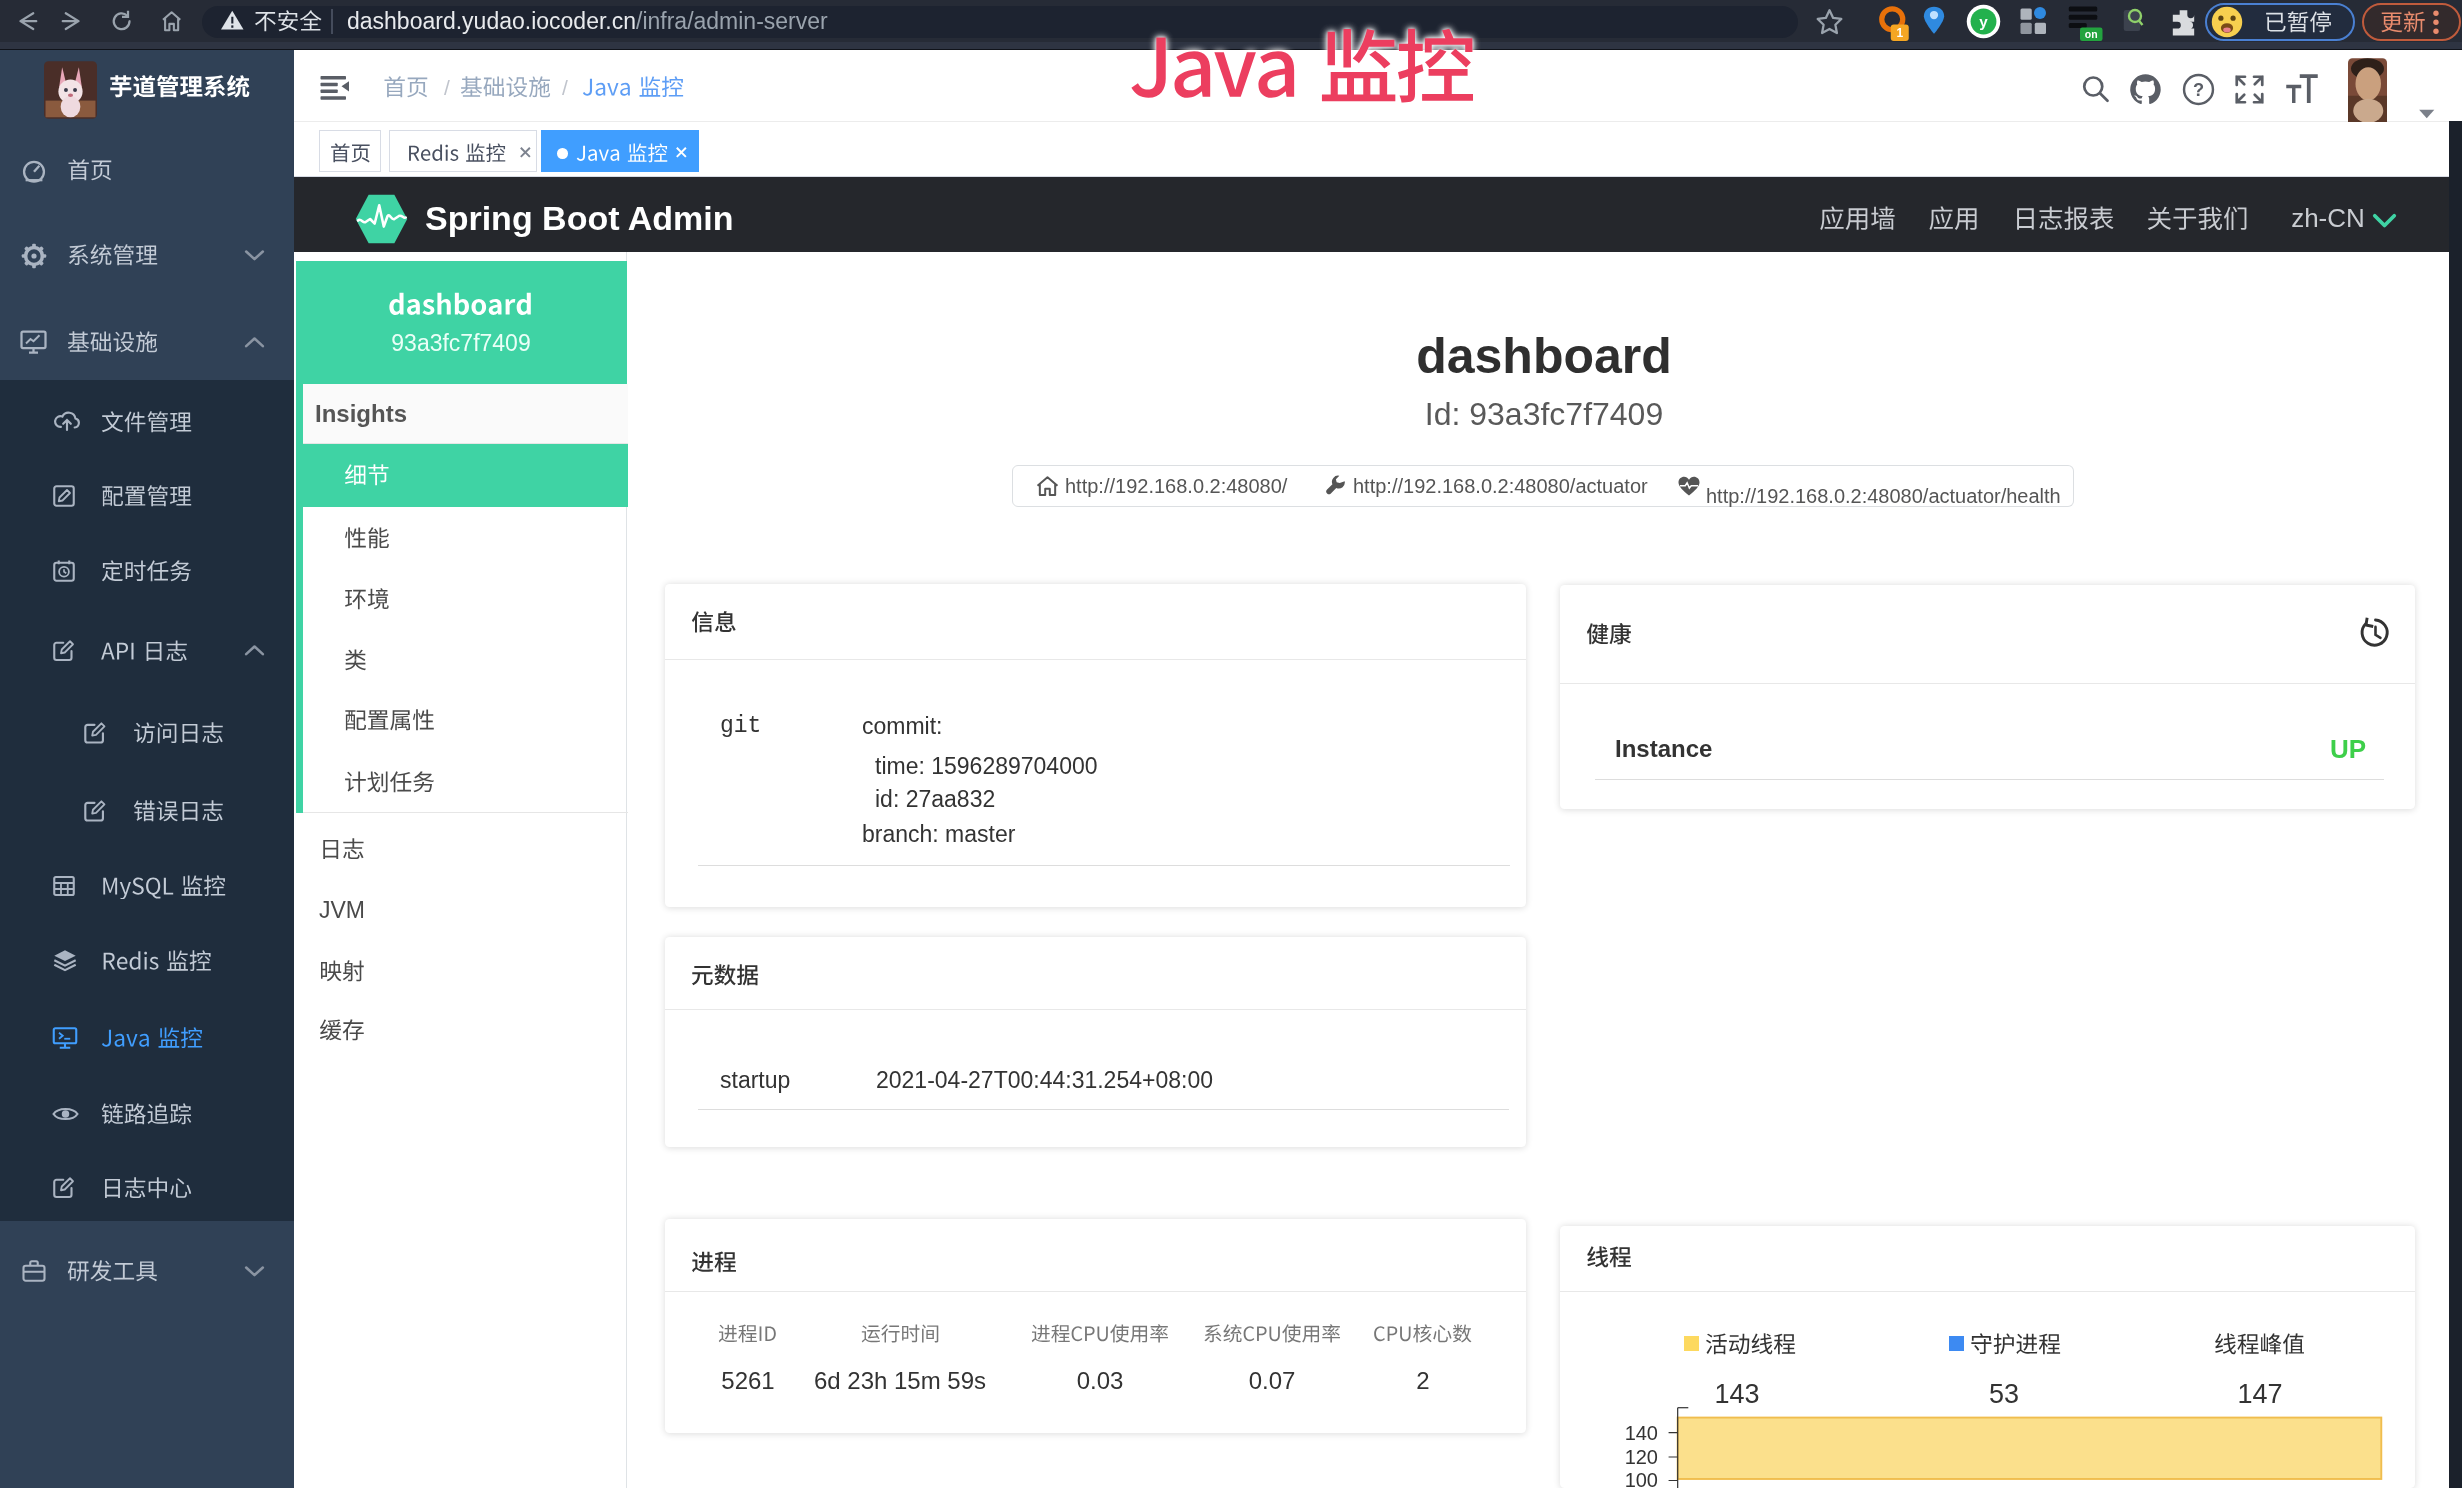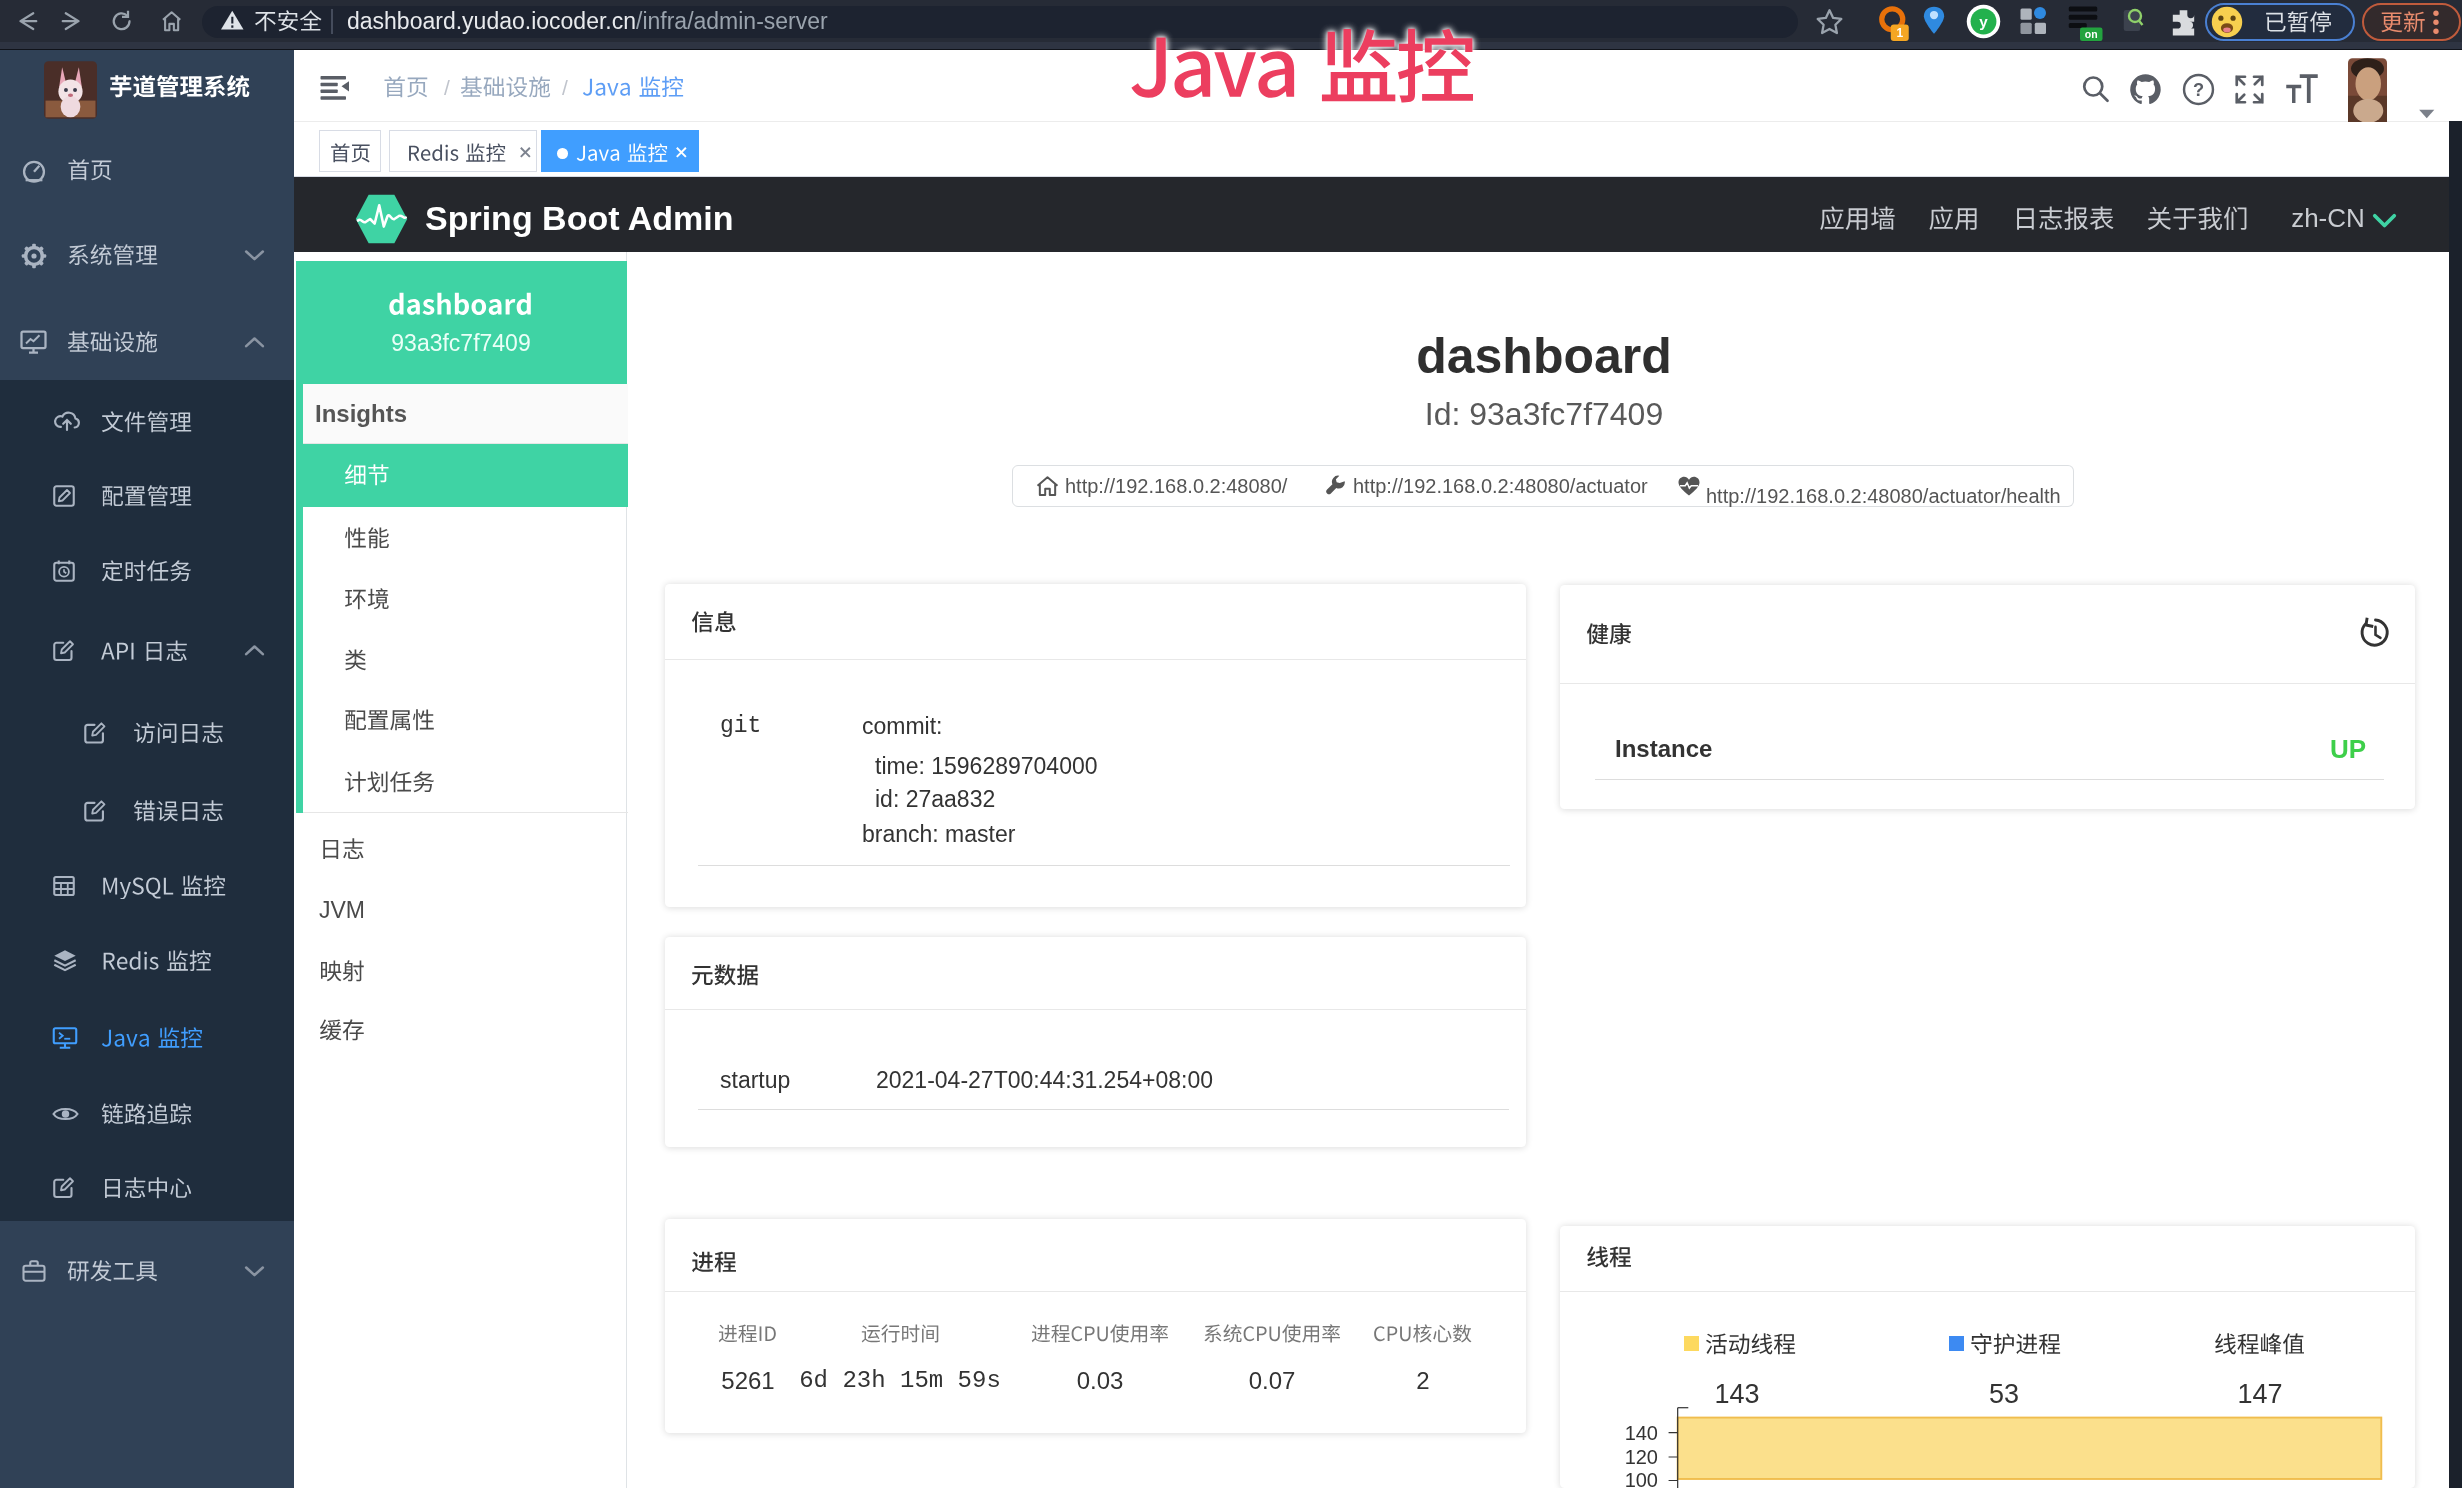--- a/index.html
+++ b/index.html
@@ -816,21 +816,21 @@
     <svg class="t" style="width:99px;height:22px;" viewBox="0 -23.4 129.8 28.6" fill="#777">
       <use href="#gr43" transform="translate(0.0 0) scale(0.02600 -0.02600)"></use>
       <use href="#gr50" transform="translate(16.6 0) scale(0.02600 -0.02600)"></use>
       <use href="#gr55" transform="translate(33.0 0) scale(0.02600 -0.02600)"></use>
       <use href="#gr6838" transform="translate(51.8 0) scale(0.02600 -0.02600)"></use>
       <use href="#gr5fc3" transform="translate(77.8 0) scale(0.02600 -0.02600)"></use>
       <use href="#gr6570" transform="translate(103.8 0) scale(0.02600 -0.02600)"></use>
     </svg>
   </div>
 <div style="position:absolute;left:748px;top:1365px;height:32px;line-height:32px;font-family:'Liberation Sans',sans-serif;font-size:24px;font-weight:400;color:#333;letter-spacing:0;white-space:nowrap;transform:translateX(-50%);">5261</div>
-<div style="position:absolute;left:900px;top:1365px;height:32px;line-height:32px;font-family:Liberation Mono, monospace;font-size:24px;font-weight:400;color:#333;letter-spacing:0;white-space:nowrap;transform:translateX(-50%);">6d 23h 15m 59s</div>
+<div style="position:absolute;left:900px;top:1365px;height:32px;line-height:32px;font-family:Liberation Sans, sans-serif;font-size:24px;font-weight:400;color:#333;letter-spacing:0;white-space:nowrap;transform:translateX(-50%);">6d 23h 15m 59s</div>
 <div style="position:absolute;left:1100px;top:1365px;height:32px;line-height:32px;font-family:'Liberation Sans',sans-serif;font-size:24px;font-weight:400;color:#333;letter-spacing:0;white-space:nowrap;transform:translateX(-50%);">0.03</div>
 <div style="position:absolute;left:1272px;top:1365px;height:32px;line-height:32px;font-family:'Liberation Sans',sans-serif;font-size:24px;font-weight:400;color:#333;letter-spacing:0;white-space:nowrap;transform:translateX(-50%);">0.07</div>
 <div style="position:absolute;left:1423px;top:1365px;height:32px;line-height:32px;font-family:'Liberation Sans',sans-serif;font-size:24px;font-weight:400;color:#333;letter-spacing:0;white-space:nowrap;transform:translateX(-50%);">2</div>
 <div style="position:absolute;left:1560px;top:1226px;width:855px;height:262px;background:#fff;border-radius:4.6px;box-shadow:0 0.8px 7.6px rgba(0,0,0,.14)"></div>
 <div style="position:absolute;left:1586px;top:1245px;">
     <svg class="t" style="width:46px;height:25px;" viewBox="0 -27.0 60.0 33.0" fill="#333">
       <use href="#gm7ebf" transform="translate(0.0 0) scale(0.03000 -0.03000)"></use>
       <use href="#gm7a0b" transform="translate(30.0 0) scale(0.03000 -0.03000)"></use>
     </svg>
   </div>

